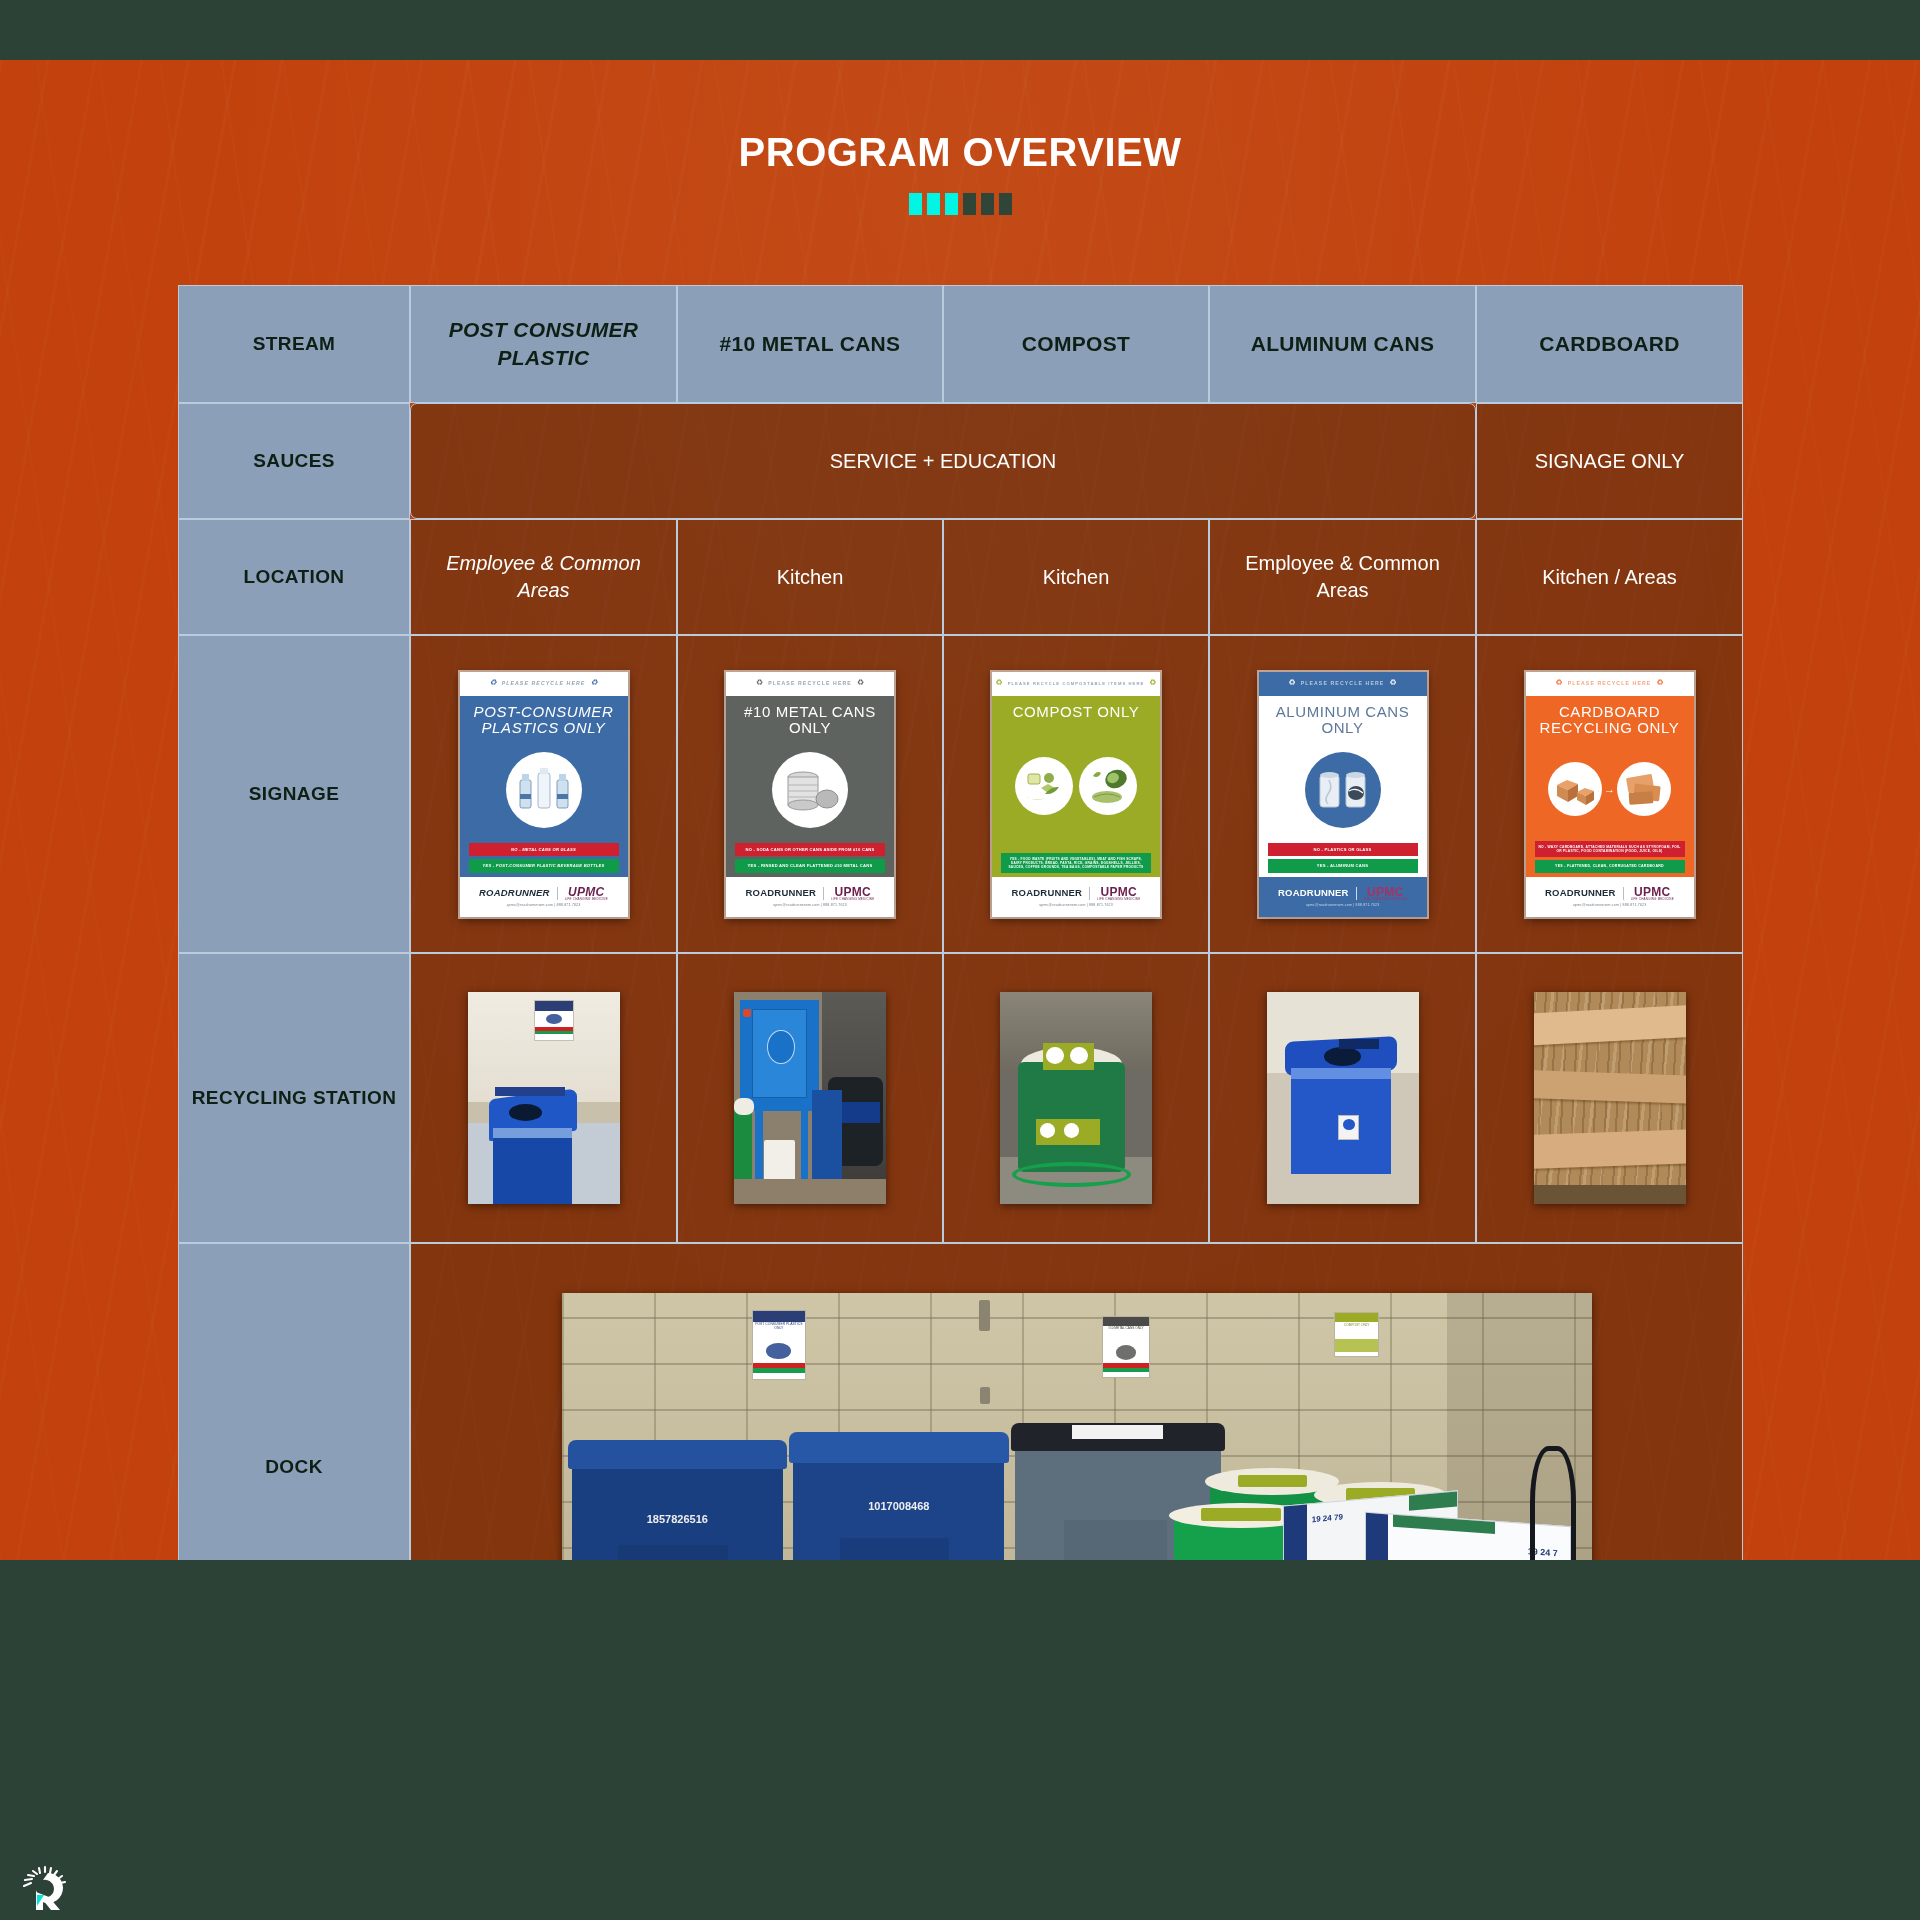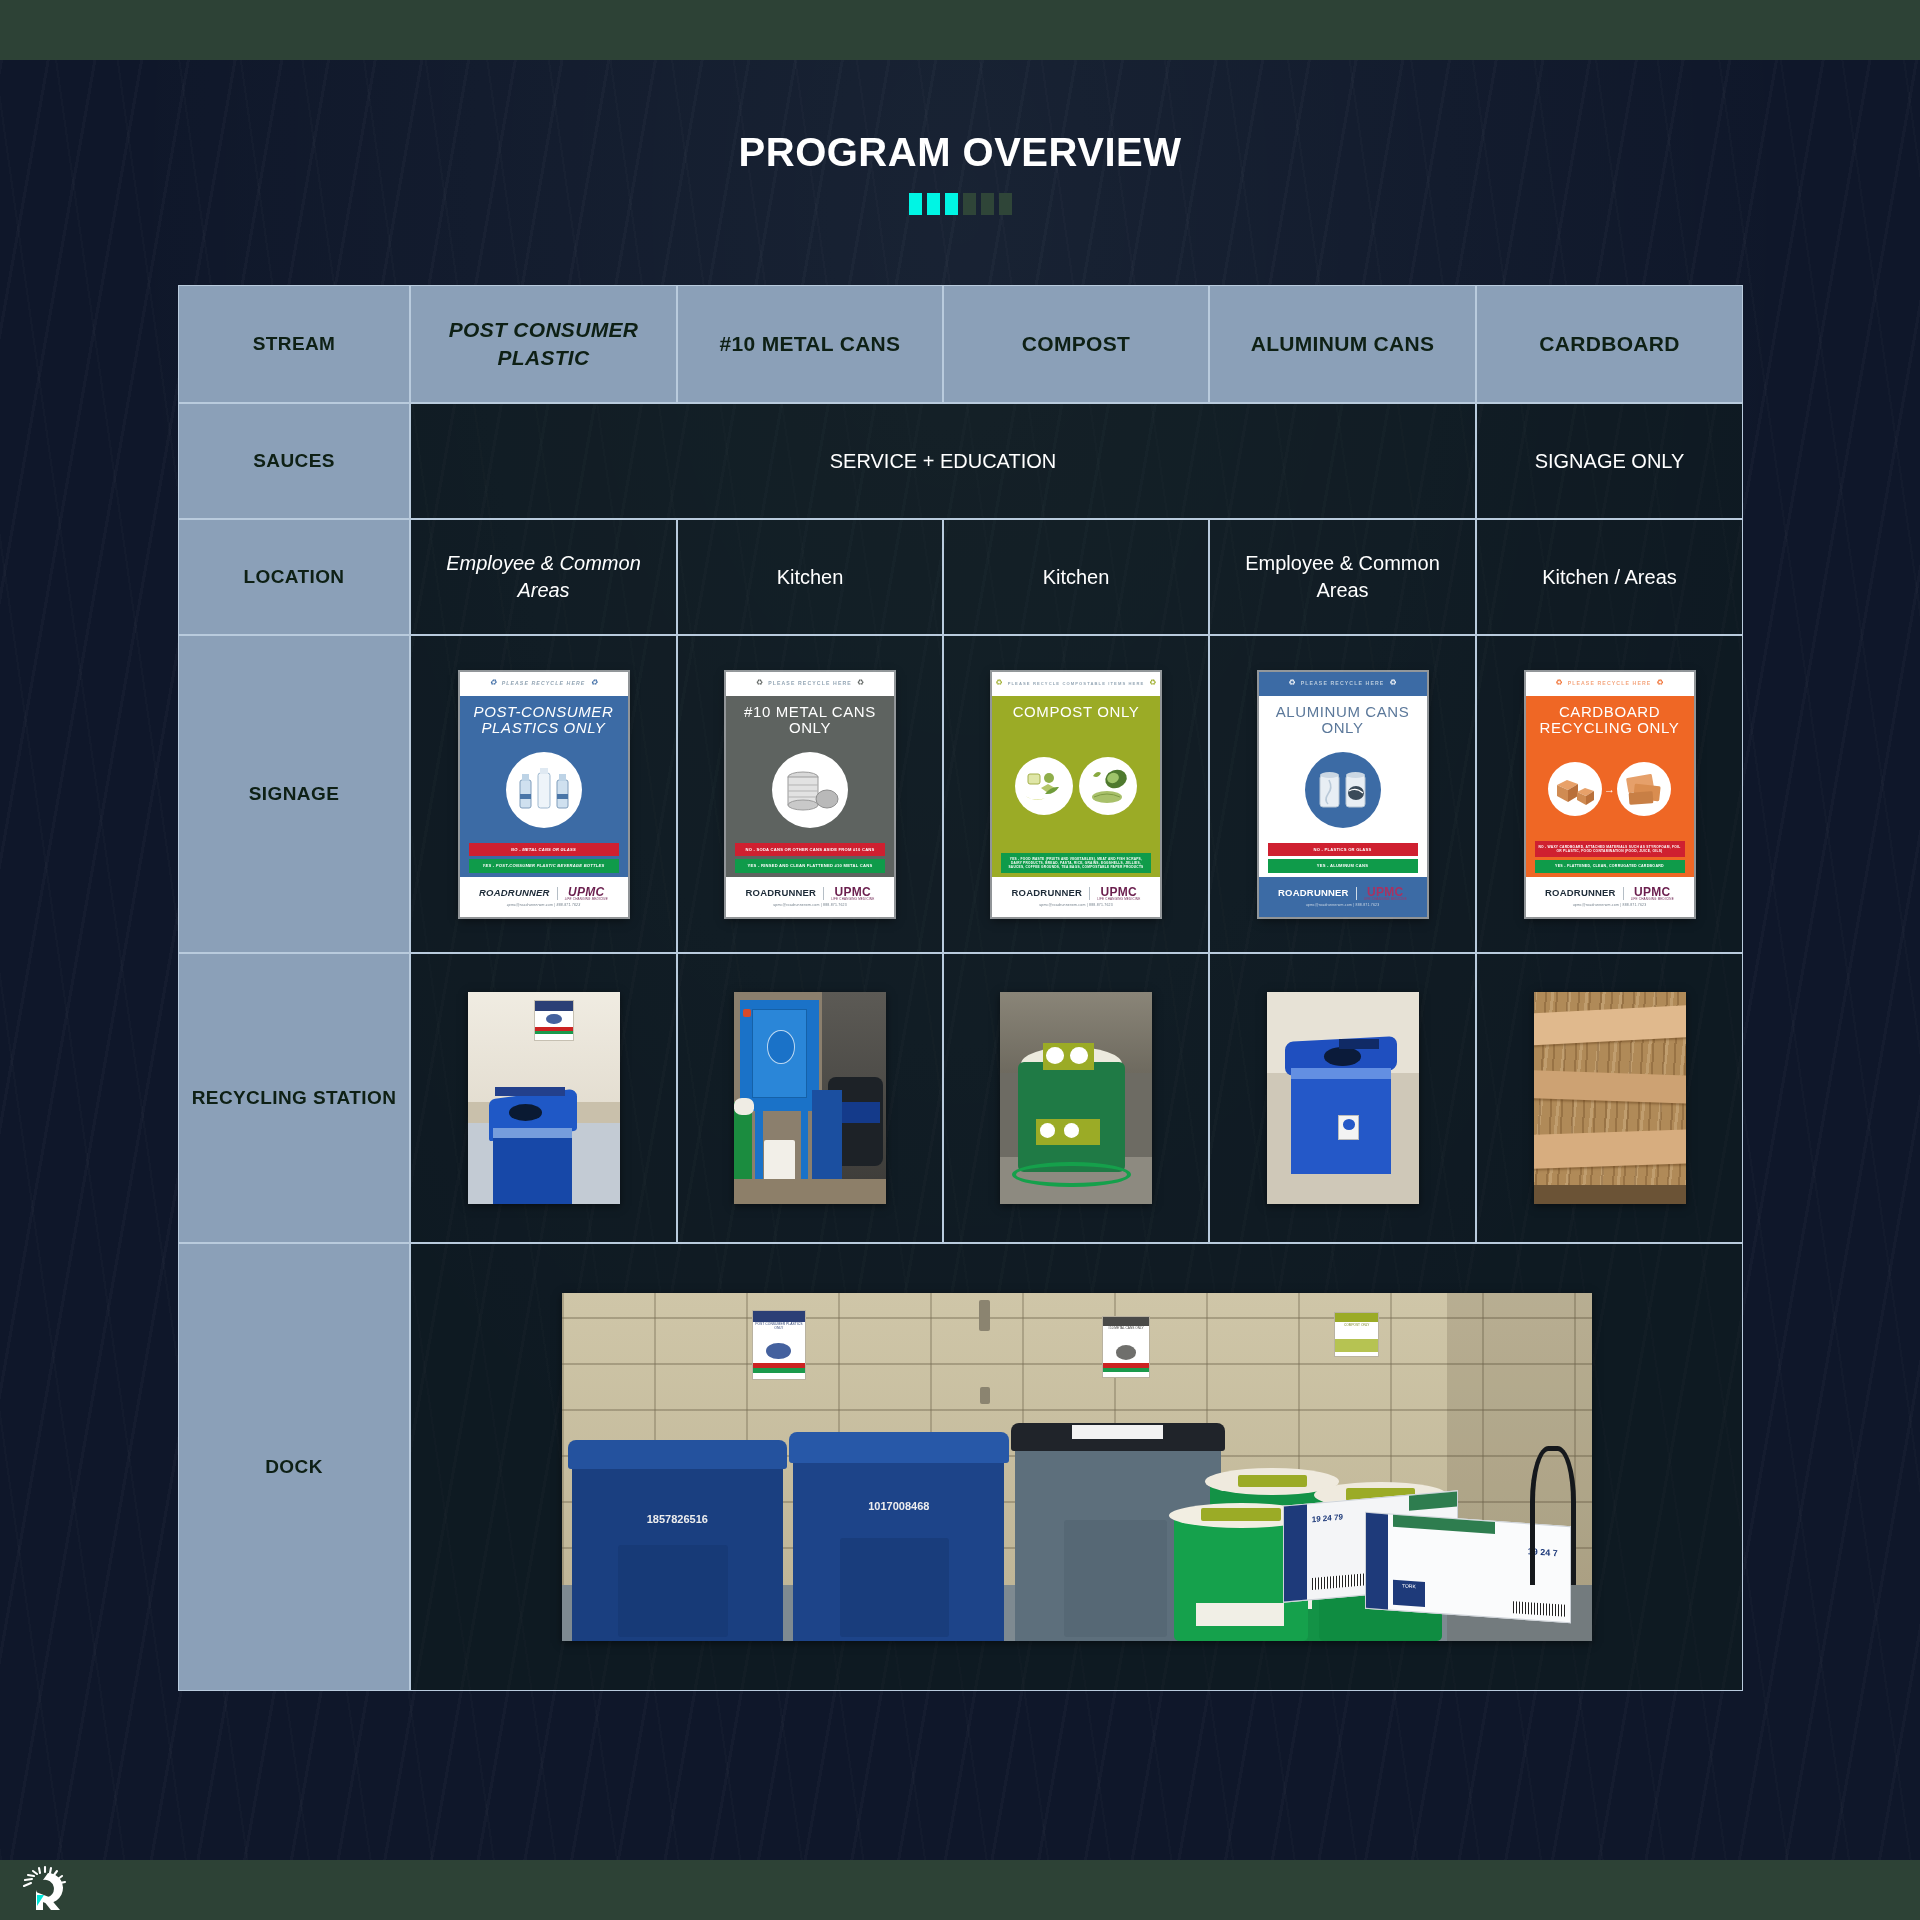--- a/index.html
+++ b/index.html
@@ -5,22 +5,22 @@
   * { box-sizing: border-box; margin:0; padding:0; }
   html,body { width:1920px; height:1920px; }
   body {
     font-family: "Liberation Sans", sans-serif;
     background:#2d4236;
     overflow:hidden;
     position:relative;
   }
   
   #slide {
-    position:absolute; left:0; top:60px; width:1920px; height:1800px;
-    background:#0f172a;
+    position:absolute; left:0; top:60px; width:1920px; height:1500px;
+    background:#c2410c;
     overflow:hidden;
   }
   #slide::before{
     content:""; position:absolute; inset:0;
     background:
       repeating-linear-gradient(100deg, rgba(255,255,255,.022) 0 3px, rgba(255,255,255,0) 3px 46px),
       repeating-linear-gradient(82deg, rgba(255,255,255,.015) 0 2px, rgba(255,255,255,0) 2px 61px),
       radial-gradient(ellipse at 50% 8%, rgba(200,255,225,.05), rgba(0,0,0,0) 62%);
     pointer-events:none;
   }
@@ -56,21 +56,21 @@
   .hdr{
     background:#8ba0b8; color:#0e2015; font-weight:bold; font-size:21px;
     letter-spacing:.3px;
   }
   .c0{ width:232px; flex:0 0 232px; }
   .c1{ width:267px; flex:0 0 267px;font-style:italic; }
   .c2{ width:266px; flex:0 0 266px; }
   .c3{ width:266px; flex:0 0 266px; }
   .c4{ width:267px; flex:0 0 267px; }
   .c5{ width:267px; flex:0 0 267px; }
-  .span4{ width:1066px; flex:0 0 1066px; }
+  .span4{ width:1066px; flex:0 0 1066px;border-radius:7px; }
   .span5{ width:1333px; flex:0 0 1333px; }
   .h-hdr{ height:118px; }
   .h-svc{ height:116px; }
   .h-loc{ height:116px; }
   .h-sgn{ height:318px; }
   .h-sta{ height:290px; }
   .h-dock{ height:448px; }
 
   
   .poster{

